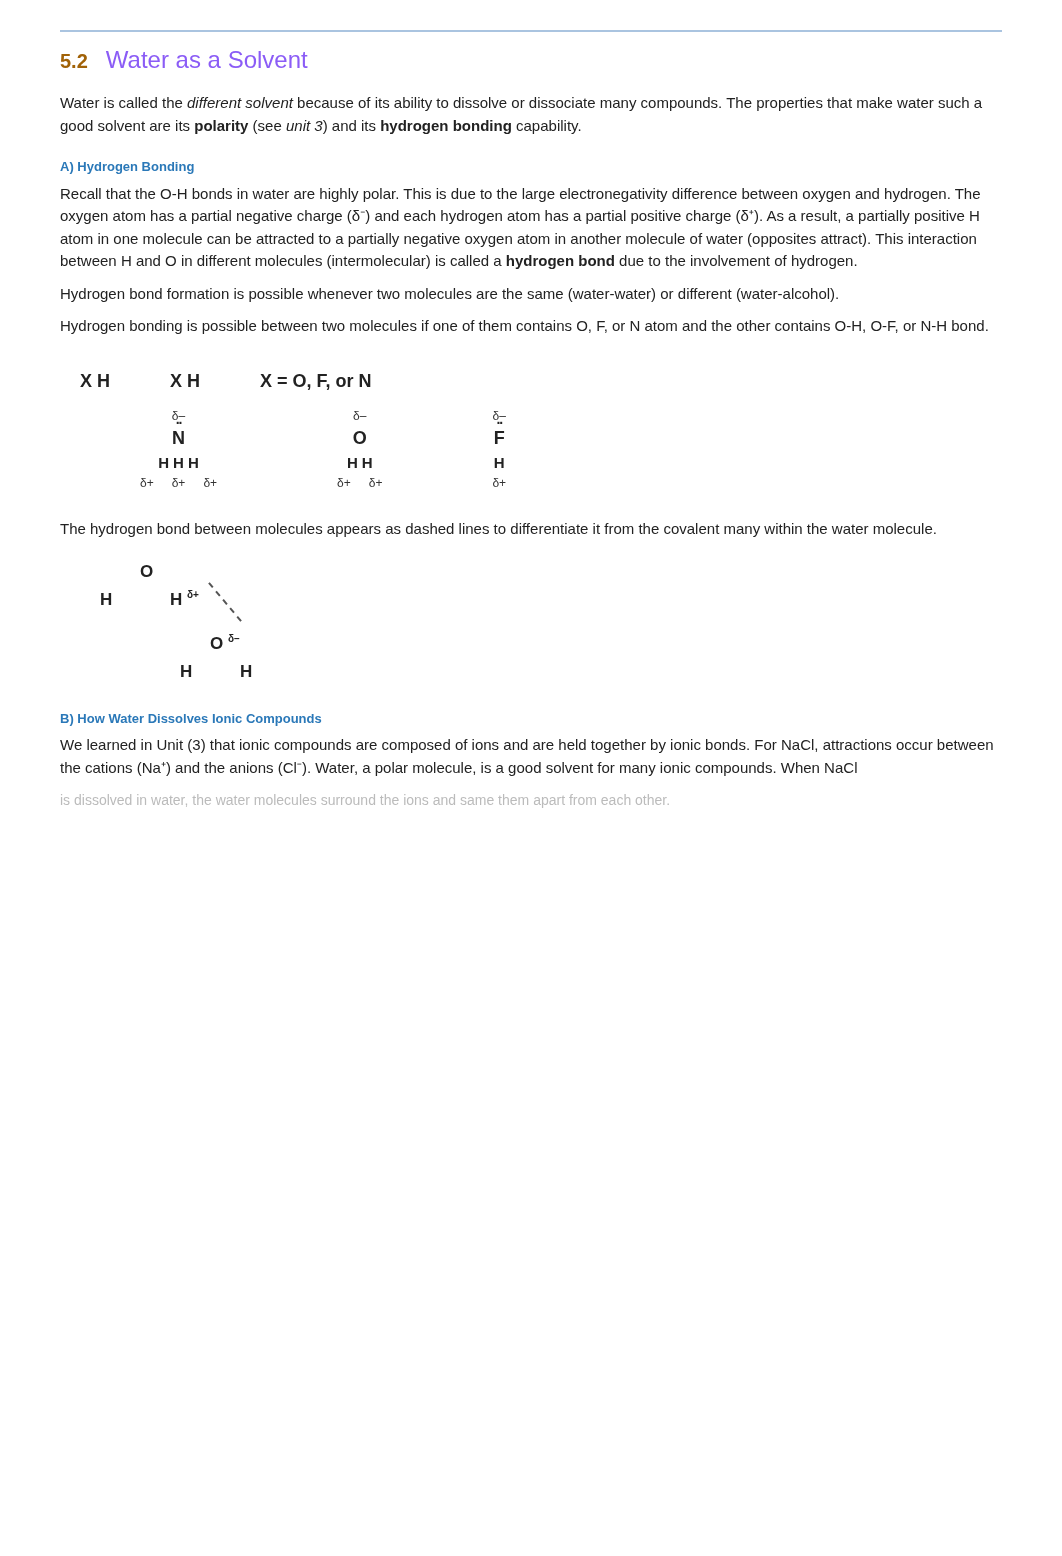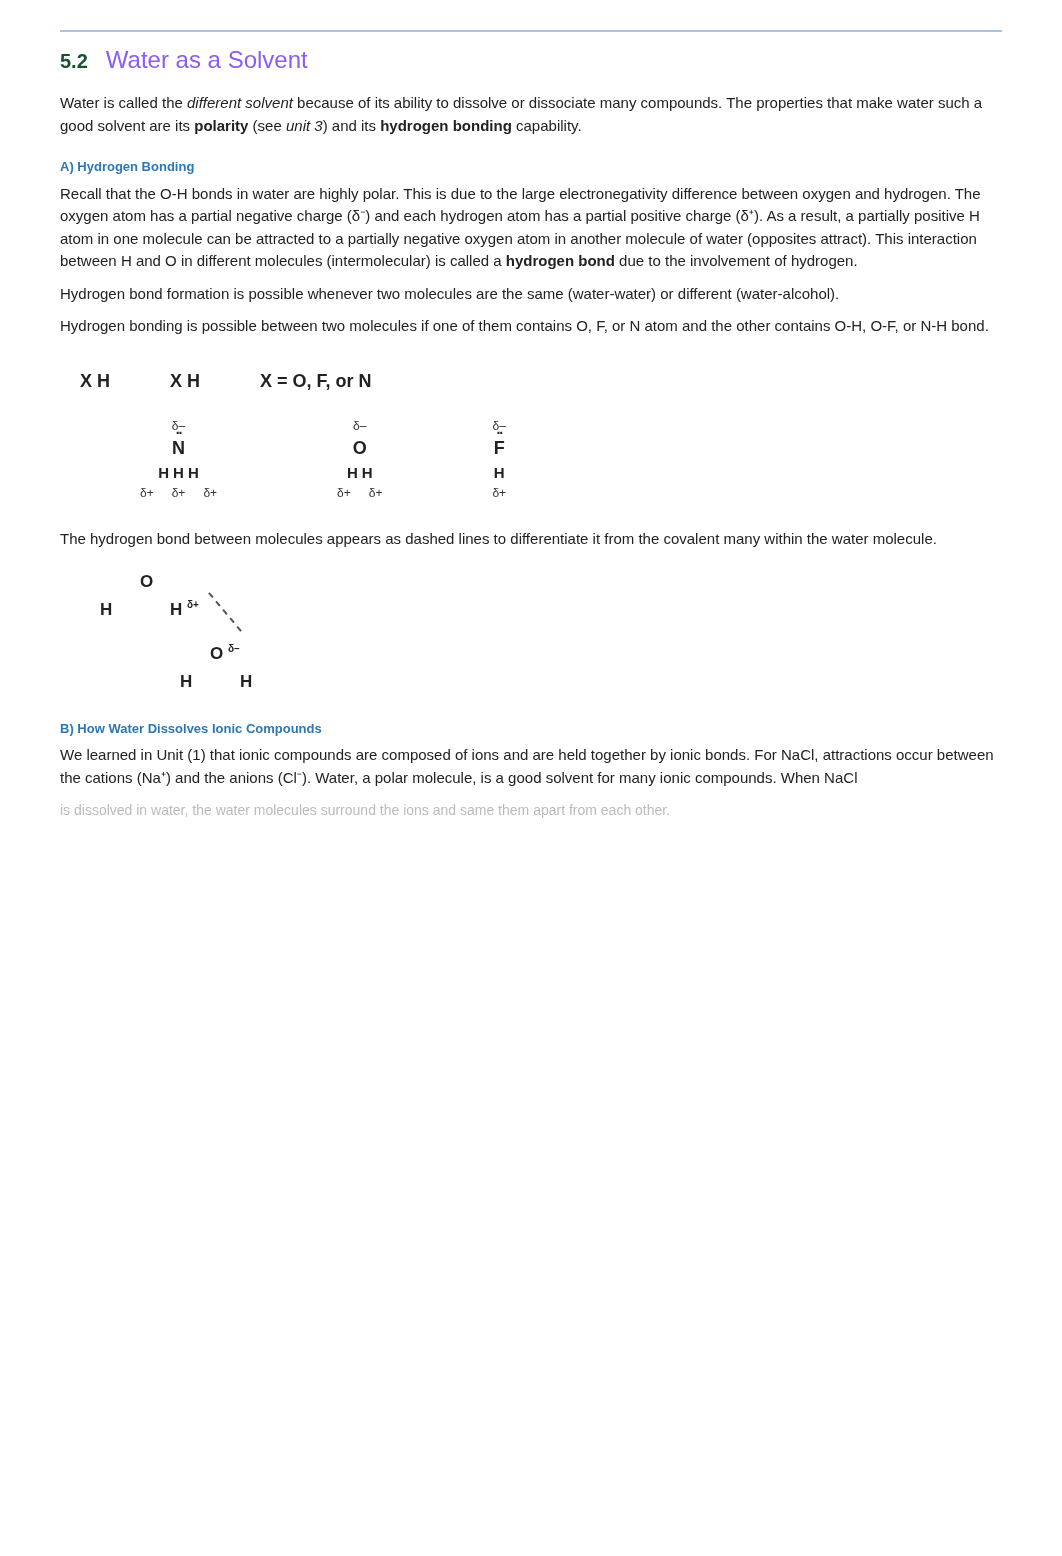--- a/index.html
+++ b/index.html
@@ -16,21 +16,21 @@
       display: flex;
       align-items: baseline;
       gap: 18px;
       border-top: 2px solid #aac4e0;
       padding-top: 10px;
       margin-bottom: 14px;
     }
     .section-num {
       font-size: 20px;
       font-weight: bold;
-      color: #14532d;
+      color: #a16207;
     }
     .section-title {
       font-size: 24px;
       font-weight: normal;
       color: #8b5cf6;
     }
     .subsection-title {
       font-size: 13px;
       font-weight: bold;
       color: #2a78b8;
@@ -46,21 +46,21 @@
       margin: 20px 0 16px 0;
       padding: 10px 0 10px 20px;
       font-size: 15px;
     }
     .xh-row {
       display: flex;
       align-items: flex-end;
       gap: 60px;
       font-size: 17px;
       font-weight: bold;
-      margin-bottom: 22px;
+      margin-bottom: 12px;
     }
     .xh-label {
       font-size: 18px;
       font-weight: bold;
     }
     .xeq-label {
       font-size: 18px;
       font-weight: bold;
     }
     .molecules-row {
@@ -215,16 +215,16 @@
 
   <div class="dashed-line" style="top:42px; left:110px; width:50px; transform:rotate(50deg);"></div>
   <span class="wd-O2">O <sup>δ–</sup></span>
   <span class="wd-H3">H</span>
   <span class="wd-H4">H</span>
 </div>
 
 <div class="subsection-title">B) How Water Dissolves Ionic Compounds</div>
 
 <p>
-  <span>We learned in Unit (1) that ionic compounds are composed of ions and are held together by ionic bonds. For NaCl, attractions occur between the cations (Na⁺) and the anions (Cl⁻). Water, a polar molecule, is a good solvent for many ionic compounds. When NaCl</span>
+  <span>We learned in Unit (3) that ionic compounds are composed of ions and are held together by ionic bonds. For NaCl, attractions occur between the cations (Na⁺) and the anions (Cl⁻). Water, a polar molecule, is a good solvent for many ionic compounds. When NaCl</span>
 </p>
 
 <p class="blurred-text">is dissolved in water, the water molecules surround the ions and same them apart from each other.</p>
 
 </body></html>

